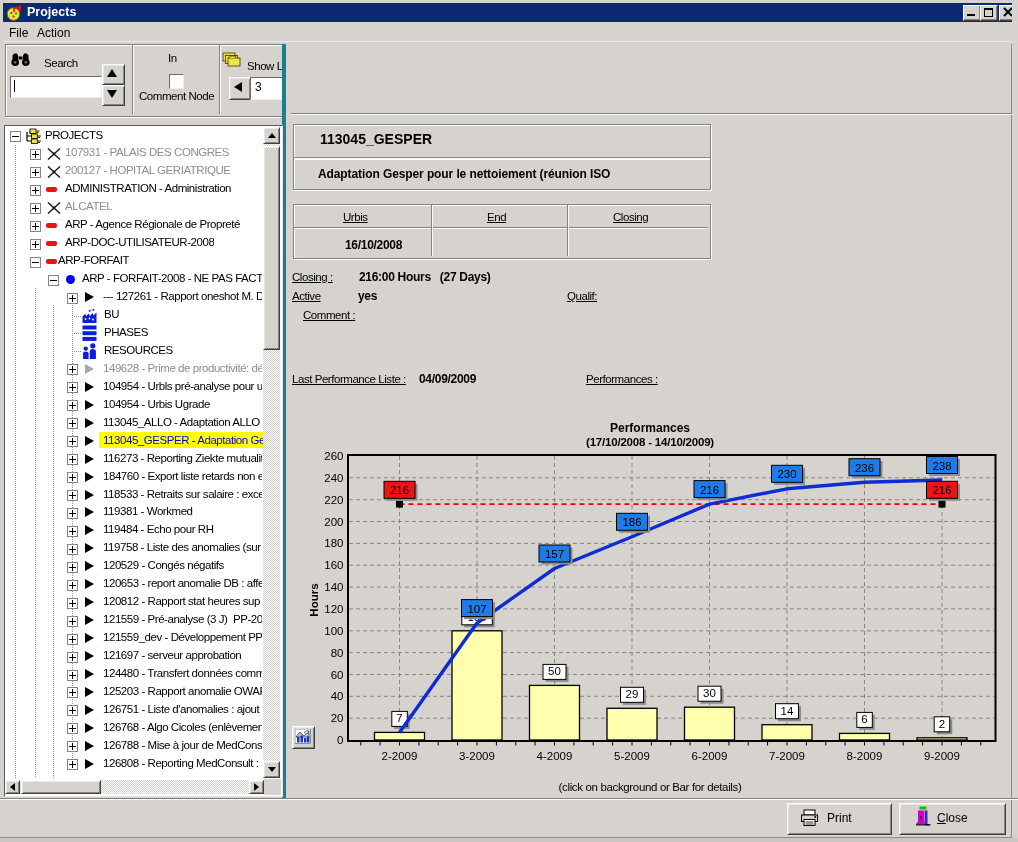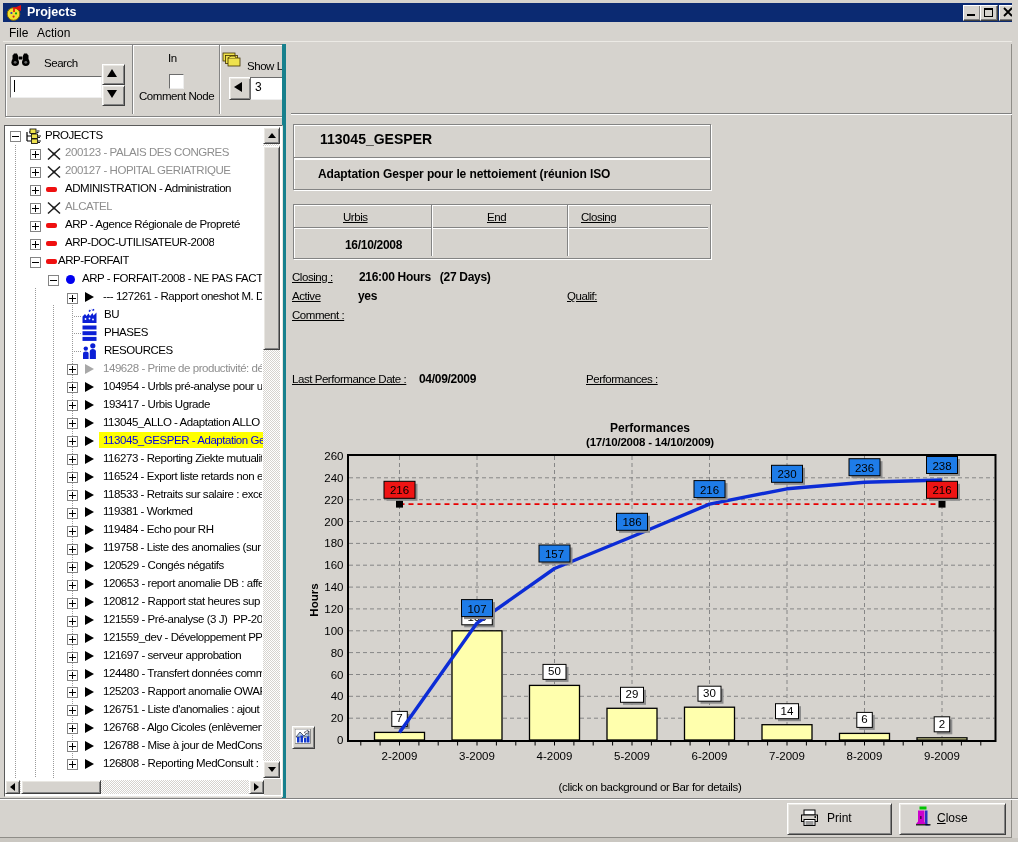--- a/index.html
+++ b/index.html
@@ -101,21 +101,21 @@
 <path d="M12.5,3 h3 M12.5,4.5 h2 M14,8 h3 M14,9.5 h2 M14,13 h3 M14,14.5 h2" stroke="#000" stroke-width="0.9"></path>
   </svg>
 <div class="abs treetext" style="left:45px;top:128.5px;max-width:217px;overflow:hidden">PROJECTS</div>
 <div class="abs ebox" style="left:30px;top:148.95px"></div>
 <div class="abs" style="left:32px;top:153.95px;width:7px;height:1px;background:#000"></div>
 <div class="abs" style="left:35px;top:150.95px;width:1px;height:7px;background:#000"></div>
 <svg class="abs" style="left:46px;top:146.95px" width="16" height="14">
     <path d="M2,1.5 L14,12.5 M14,1.5 L2,12.5" stroke="#1c1c1c" stroke-width="1.5"></path>
     <circle cx="8" cy="7" r="1.4" fill="#1c1c1c"></circle>
   </svg>
-<div class="abs treetext gray" style="left:65px;top:146.45px;max-width:197px;overflow:hidden">200123 - PALAIS DES CONGRES</div>
+<div class="abs treetext gray" style="left:65px;top:146.45px;max-width:197px;overflow:hidden">107931 - PALAIS DES CONGRES</div>
 <div class="abs ebox" style="left:30px;top:166.9px"></div>
 <div class="abs" style="left:32px;top:171.9px;width:7px;height:1px;background:#000"></div>
 <div class="abs" style="left:35px;top:168.9px;width:1px;height:7px;background:#000"></div>
 <svg class="abs" style="left:46px;top:164.9px" width="16" height="14">
     <path d="M2,1.5 L14,12.5 M14,1.5 L2,12.5" stroke="#1c1c1c" stroke-width="1.5"></path>
     <circle cx="8" cy="7" r="1.4" fill="#1c1c1c"></circle>
   </svg>
 <div class="abs treetext gray" style="left:65px;top:164.4px;max-width:197px;overflow:hidden">200127 - HOPITAL GERIATRIQUE</div>
 <div class="abs ebox" style="left:30px;top:184.85px"></div>
 <div class="abs" style="left:32px;top:189.85px;width:7px;height:1px;background:#000"></div>
@@ -184,41 +184,41 @@
 <div class="abs treetext gray" style="left:103px;top:361.85px;max-width:159px;overflow:hidden">149628 - Prime de productivité: dé</div>
 <div class="abs ebox" style="left:67px;top:382.29999999999995px"></div>
 <div class="abs" style="left:69px;top:387.29999999999995px;width:7px;height:1px;background:#000"></div>
 <div class="abs" style="left:72px;top:384.29999999999995px;width:1px;height:7px;background:#000"></div>
 <div class="abs" style="left:85px;top:381.79999999999995px;width:0;height:0;border-top:5.5px solid transparent;border-bottom:5.5px solid transparent;border-left:9px solid #000"></div>
 <div class="abs treetext" style="left:103px;top:379.79999999999995px;max-width:159px;overflow:hidden">104954 - Urbls pré-analyse pour uȷ</div>
 <div class="abs ebox" style="left:67px;top:400.25px"></div>
 <div class="abs" style="left:69px;top:405.25px;width:7px;height:1px;background:#000"></div>
 <div class="abs" style="left:72px;top:402.25px;width:1px;height:7px;background:#000"></div>
 <div class="abs" style="left:85px;top:399.75px;width:0;height:0;border-top:5.5px solid transparent;border-bottom:5.5px solid transparent;border-left:9px solid #000"></div>
-<div class="abs treetext" style="left:103px;top:397.75px;max-width:159px;overflow:hidden">193417 - Urbis Ugrade</div>
+<div class="abs treetext" style="left:103px;top:397.75px;max-width:159px;overflow:hidden">104954 - Urbis Ugrade</div>
 <div class="abs ebox" style="left:67px;top:418.2px"></div>
 <div class="abs" style="left:69px;top:423.2px;width:7px;height:1px;background:#000"></div>
 <div class="abs" style="left:72px;top:420.2px;width:1px;height:7px;background:#000"></div>
 <div class="abs" style="left:85px;top:417.7px;width:0;height:0;border-top:5.5px solid transparent;border-bottom:5.5px solid transparent;border-left:9px solid #000"></div>
 <div class="abs treetext" style="left:103px;top:415.7px;max-width:159px;overflow:hidden">113045_ALLO - Adaptation ALLO</div>
 <div class="abs ebox" style="left:67px;top:436.15px"></div>
 <div class="abs" style="left:69px;top:441.15px;width:7px;height:1px;background:#000"></div>
 <div class="abs" style="left:72px;top:438.15px;width:1px;height:7px;background:#000"></div>
 <div class="abs" style="left:85px;top:435.65px;width:0;height:0;border-top:5.5px solid transparent;border-bottom:5.5px solid transparent;border-left:9px solid #000"></div>
 <div class="abs treetext" style="left:99px;top:432.15px;width:163px;overflow:hidden;background:#ffff00;color:#0000e8;padding:2px 0 2px 4px">113045_GESPER - Adaptation Ge</div>
 <div class="abs ebox" style="left:67px;top:454.09999999999997px"></div>
 <div class="abs" style="left:69px;top:459.09999999999997px;width:7px;height:1px;background:#000"></div>
 <div class="abs" style="left:72px;top:456.09999999999997px;width:1px;height:7px;background:#000"></div>
 <div class="abs" style="left:85px;top:453.59999999999997px;width:0;height:0;border-top:5.5px solid transparent;border-bottom:5.5px solid transparent;border-left:9px solid #000"></div>
 <div class="abs treetext" style="left:103px;top:451.59999999999997px;max-width:159px;overflow:hidden">116273 - Reporting Ziekte mutualit</div>
 <div class="abs ebox" style="left:67px;top:472.05px"></div>
 <div class="abs" style="left:69px;top:477.05px;width:7px;height:1px;background:#000"></div>
 <div class="abs" style="left:72px;top:474.05px;width:1px;height:7px;background:#000"></div>
 <div class="abs" style="left:85px;top:471.55px;width:0;height:0;border-top:5.5px solid transparent;border-bottom:5.5px solid transparent;border-left:9px solid #000"></div>
-<div class="abs treetext" style="left:103px;top:469.55px;max-width:159px;overflow:hidden">116524 - Export liste retards non e</div>
+<div class="abs treetext" style="left:103px;top:469.55px;max-width:159px;overflow:hidden">184760 - Export liste retards non e</div>
 <div class="abs ebox" style="left:67px;top:490.0px"></div>
 <div class="abs" style="left:69px;top:495.0px;width:7px;height:1px;background:#000"></div>
 <div class="abs" style="left:72px;top:492.0px;width:1px;height:7px;background:#000"></div>
 <div class="abs" style="left:85px;top:489.5px;width:0;height:0;border-top:5.5px solid transparent;border-bottom:5.5px solid transparent;border-left:9px solid #000"></div>
 <div class="abs treetext" style="left:103px;top:487.5px;max-width:159px;overflow:hidden">118533 - Retraits sur salaire : exce</div>
 <div class="abs ebox" style="left:67px;top:507.95000000000005px"></div>
 <div class="abs" style="left:69px;top:512.95px;width:7px;height:1px;background:#000"></div>
 <div class="abs" style="left:72px;top:509.95000000000005px;width:1px;height:7px;background:#000"></div>
 <div class="abs" style="left:85px;top:507.45000000000005px;width:0;height:0;border-top:5.5px solid transparent;border-bottom:5.5px solid transparent;border-left:9px solid #000"></div>
 <div class="abs treetext" style="left:103px;top:505.45000000000005px;max-width:159px;overflow:hidden">119381 - Workmed</div>
@@ -315,29 +315,29 @@
 <div class="abs b" style="left:318px;top:167px;font-size:12px;letter-spacing:-0.1px">Adaptation Gesper pour le nettoiement (réunion ISO</div>
 <div class="abs groovebox" style="left:293px;top:204px;width:416px;height:53px"></div>
 <div class="abs" style="left:294px;top:227px;width:414px;height:1px;background:#848484"></div>
 <div class="abs" style="left:294px;top:228px;width:414px;height:1px;background:#fff"></div>
 <div class="abs" style="left:431px;top:205px;width:1px;height:51px;background:#848484"></div>
 <div class="abs" style="left:432px;top:205px;width:1px;height:51px;background:#fff"></div>
 <div class="abs" style="left:567px;top:205px;width:1px;height:51px;background:#848484"></div>
 <div class="abs" style="left:568px;top:205px;width:1px;height:51px;background:#fff"></div>
 <div class="abs lbl u" style="left:343px;top:211px">Urbis</div>
 <div class="abs lbl u" style="left:487px;top:211px">End</div>
-<div class="abs lbl u" style="left:581px;top:211px">Closing</div>
+<div class="abs lbl u" style="left:613px;top:211px">Closing</div>
 <div class="abs val" style="left:345px;top:238px">16/10/2008</div>
 <div class="abs lbl u" style="left:292px;top:271px">Closing :</div>
 <div class="abs val" style="left:359px;top:270px">216:00 Hours&nbsp;&nbsp;&nbsp;(27 Days)</div>
 <div class="abs lbl u" style="left:292px;top:290px">Active</div>
 <div class="abs val" style="left:358px;top:289px">yes</div>
 <div class="abs lbl u" style="left:567px;top:290px">Qualif:</div>
-<div class="abs lbl u" style="left:292px;top:309px">Comment :</div>
-<div class="abs lbl u" style="left:292px;top:373px">Last Performance Date :</div>
+<div class="abs lbl u" style="left:303px;top:309px">Comment :</div>
+<div class="abs lbl u" style="left:292px;top:373px">Last Performance Liste :</div>
 <div class="abs val" style="left:419px;top:372px">04/09/2009</div>
 <div class="abs lbl u" style="left:586px;top:373px">Performances :</div>
 <svg class="abs" style="left:0;top:0" width="1018" height="842" font-family="Liberation Sans, sans-serif">
     <text x="650" y="432" font-size="12" font-weight="bold" text-anchor="middle">Performances</text>
     <text x="650" y="446" font-size="11.5" font-weight="bold" letter-spacing="-0.2" text-anchor="middle">(17/10/2008 - 14/10/2009)</text>
     <line x1="349.0" y1="718.2" x2="994.5" y2="718.2" stroke="#868686" stroke-width="1" stroke-dasharray="4,3"></line>
     <line x1="349.0" y1="696.3" x2="994.5" y2="696.3" stroke="#868686" stroke-width="1" stroke-dasharray="4,3"></line>
     <line x1="349.0" y1="674.5" x2="994.5" y2="674.5" stroke="#868686" stroke-width="1" stroke-dasharray="4,3"></line>
     <line x1="349.0" y1="652.6" x2="994.5" y2="652.6" stroke="#868686" stroke-width="1" stroke-dasharray="4,3"></line>
     <line x1="349.0" y1="630.8" x2="994.5" y2="630.8" stroke="#868686" stroke-width="1" stroke-dasharray="4,3"></line>

